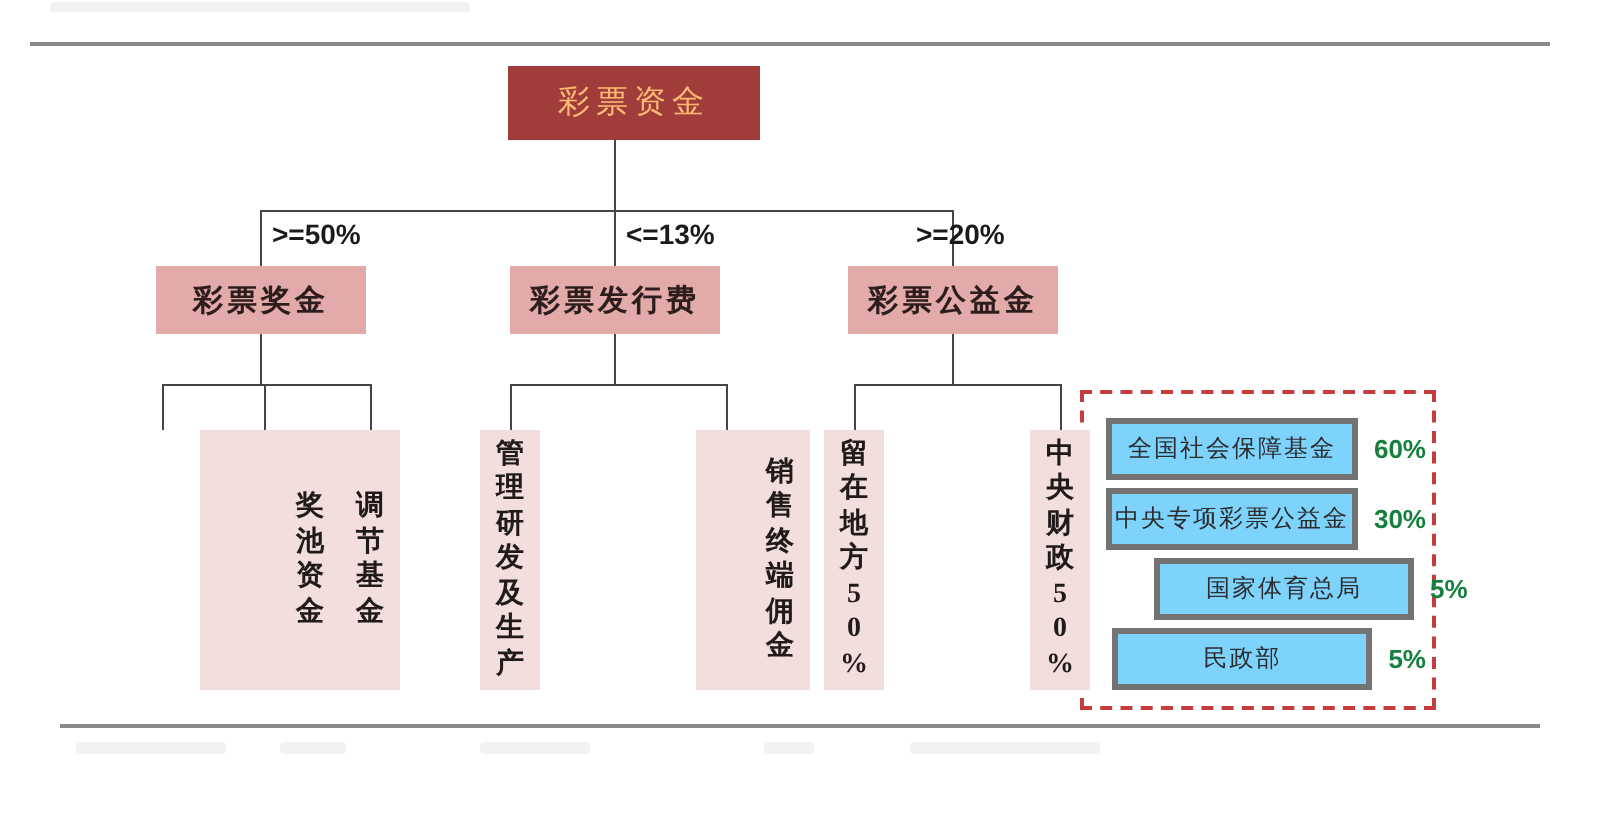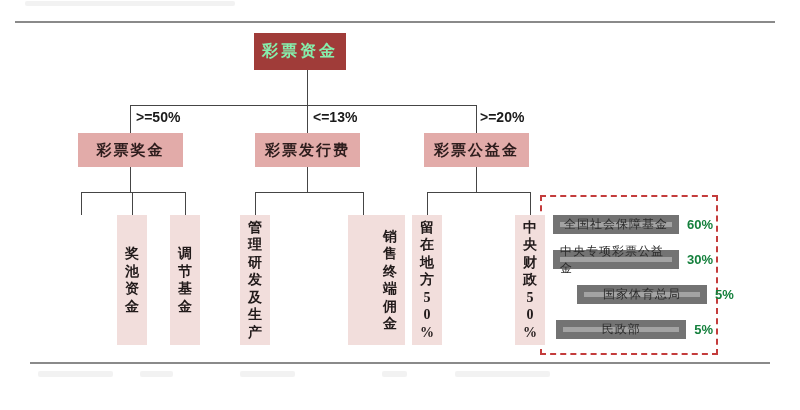--- a/index.html
+++ b/index.html
@@ -8,23 +8,23 @@
     font-family:"Liberation Sans","DejaVu Sans",sans-serif; overflow:hidden;
   }
   
   .rule { position:absolute; height:2px; background:#8a8a8a; }
   
   .vline,.hline { position:absolute; background:#454545; z-index:2; }
   .vline { width:1px; }
   .hline { height:1px; }
   
   .root-box {
-    position:absolute; left:254px; top:33px; width:92px; height:37px;
-    background:#A03C39; color:#86efac; display:flex; align-items:center; justify-content:center;
-    font-family:"Liberation Serif","DejaVu Serif",serif; font-weight:bold; font-size:16px;
+    position:absolute; left:254px; top:33px; width:126px; height:37px;
+    background:#A03C39; color:#fdba74; display:flex; align-items:center; justify-content:center;
+    font-family:"Liberation Serif","DejaVu Serif",serif; font-weight:normal; font-size:16px;
     letter-spacing:3px; z-index:2;
   }
   
   .l2-box {
     position:absolute; top:133px; height:34px; width:105px;
     background:#E2ABA9; color:#2E1D1D; display:flex; align-items:center; justify-content:center;
     font-family:"Liberation Serif","DejaVu Serif",serif; font-weight:bold; font-size:15px;
     letter-spacing:2px; z-index:2;
   }
   
@@ -39,21 +39,21 @@
     display:flex; align-items:center; justify-content:center; z-index:3;
   }
   .vbox span { display:block; width:18px; word-break:break-all; overflow-wrap:anywhere; }
   
   .panel {
     position:absolute; left:540px; top:195px; width:178px; height:160px;
     border:2px dashed #C43C3C; box-sizing:border-box; z-index:1; background:#ffffff;
   }
   .panel-row { position:absolute; left:11px; width:160px; height:19px; display:flex; align-items:center; }
   .panel-box {
-    width:130px; height:19px; background:#a3a3a3; border:7px solid #737373; box-sizing:border-box;
+    width:130px; height:31px; background:#7dd3fc; border:3px solid #737373; box-sizing:border-box;
     display:flex; align-items:center; justify-content:center; font-size:12px; color:#2b2b2b;
     letter-spacing:1px;
   }
   .panel-pct { margin-left:8px; font-size:13px; font-weight:bold; color:#15803d; }
   
   .smudge { position:absolute; height:6px; background:#d9d9d9; opacity:0.35; border-radius:2px; }
 </style>
 </head>
 <body>
 
@@ -66,21 +66,21 @@
   <div class="root-box">彩票资金</div>
 
   <div class="vline" style="left:307px; top:70px;  height:35px;"></div>
   <div class="hline" style="left:130px; top:105px; width:346px;"></div>
   <div class="vline" style="left:130px; top:105px; height:28px;"></div>
   <div class="vline" style="left:307px; top:105px; height:28px;"></div>
   <div class="vline" style="left:476px; top:105px; height:28px;"></div>
 
   <div class="pct-label" style="left:136px;">&gt;=50%</div>
   <div class="pct-label" style="left:313px;">&lt;=13%</div>
-  <div class="pct-label" style="left:480px;">&gt;=20%</div>
+  <div class="pct-label" style="left:458px;">&gt;=20%</div>
 
   <div class="l2-box" style="left:78px;">彩票奖金</div>
   <div class="l2-box" style="left:255px;">彩票发行费</div>
   <div class="l2-box" style="left:424px;">彩票公益金</div>
 
   <div class="vline" style="left:130px; top:167px; height:25px;"></div>
   <div class="hline" style="left:81px;  top:192px; width:104px;"></div>
   <div class="vline" style="left:81px;  top:192px; height:23px;"></div>
   <div class="vline" style="left:132px; top:192px; height:23px;"></div>
   <div class="vline" style="left:185px; top:192px; height:23px;"></div>
@@ -88,21 +88,21 @@
   <div class="vline" style="left:307px; top:167px; height:25px;"></div>
   <div class="hline" style="left:255px; top:192px; width:108px;"></div>
   <div class="vline" style="left:255px; top:192px; height:23px;"></div>
   <div class="vline" style="left:363px; top:192px; height:23px;"></div>
 
   <div class="vline" style="left:476px; top:167px; height:25px;"></div>
   <div class="hline" style="left:427px; top:192px; width:103px;"></div>
   <div class="vline" style="left:427px; top:192px; height:23px;"></div>
   <div class="vline" style="left:530px; top:192px; height:23px;"></div>
 
-  <div class="vbox" style="left:117px;">
+  <div class="vbox" style="left:100px;padding-left:40px;">
       <span>奖池资金</span>
     </div>
   <div class="vbox" style="left:170px;">
       <span>调节基金</span>
     </div>
   <div class="vbox" style="left:240px;">
       <span>管理研发及生产</span>
     </div>
   <div class="vbox" style="left:348px;padding-left:27px;">
       <span>销售终端佣金</span>

